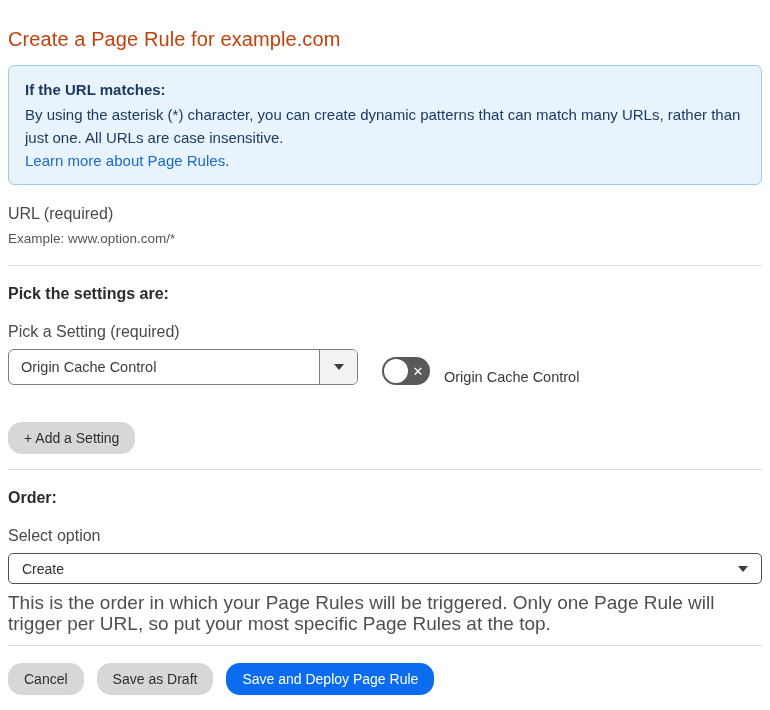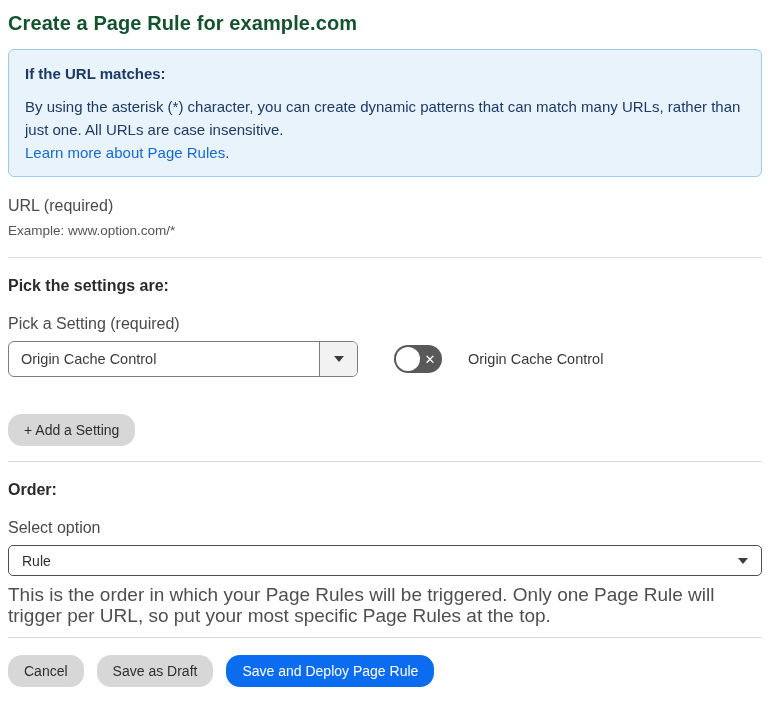--- a/index.html
+++ b/index.html
@@ -6,37 +6,37 @@
   html, body { width: 770px; height: 710px; }
   body {
     background: #ffffff;
     font-family: "Liberation Sans", "DejaVu Sans", sans-serif;
     color: #2b2b2b;
   }
   .page { padding: 8px 8px 0 8px; width: 770px; }
 
   .page-title {
     font-size: 20px;
-    font-weight: bold;
-    color: #14532d;
-    margin-top: 4px;
+    font-weight: normal;
+    color: #c2410c;
+    margin-top: 20px;
     letter-spacing: 0.1px;
   }
 
   .info-box {
     margin-top: 14px;
     background: #e9f3fc;
     border: 1px solid #9dcbee;
     border-radius: 6px;
     padding: 12px 16px;
     color: #1d3a63;
     font-size: 15px;
     line-height: 23px;
   }
-  .info-box .info-heading { font-weight: bold; margin-bottom: 10px; }
+  .info-box .info-heading { font-weight: bold; margin-bottom: 2px; }
   .info-box a.info-link {
     color: #1769cf;
     cursor: pointer;
   }
   .info-box .info-link-suffix { color: #1d3a63; }
 
   .field-label {
     font-size: 16px;
     color: #4a4a4a;
     margin-top: 20px;
@@ -69,23 +69,22 @@
 
   .section-heading {
     font-size: 16px;
     font-weight: bold;
     color: #2b2b2b;
     margin-top: 19px;
   }
 
   .setting-row {
     display: flex;
-    align-items: center;
-    margin-top: 8px;
-    gap: 12px;
+    align-items: flex-end;
+    margin-top: 8px;
   }
   .select-box {
     display: flex;
     align-items: stretch;
     width: 350px;
     height: 36px;
     border: 1px solid #7c7c7c;
     border-radius: 6px;
     background: #ffffff;
     overflow: hidden;
@@ -241,21 +240,21 @@
 
   <button class="btn btn-gray add-setting-btn">+ Add a Setting</button>
 
   <hr class="divider" style="margin-top:15px;">
 
   <div class="section-heading">Order:</div>
 
   <div class="field-label">Select option</div>
 
   <div class="wide-select">
-    <div class="select-value">Rule</div>
+    <div class="select-value">Create</div>
     <span class="caret"></span>
   </div>
 
   <div class="order-help">This is the order in which your Page Rules will be triggered. Only one Page Rule will trigger per URL, so put your most specific Page Rules at the top.</div>
 
   <hr class="divider" style="margin-top:11px;">
 
   <div class="actions">
     <button class="btn btn-gray">Cancel</button>
     <button class="btn btn-gray">Save as Draft</button>

